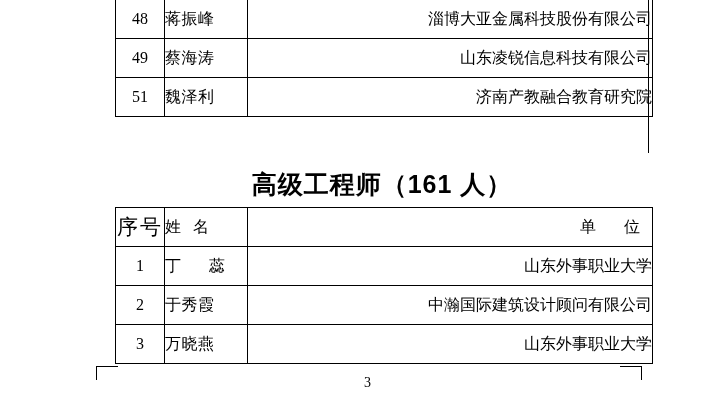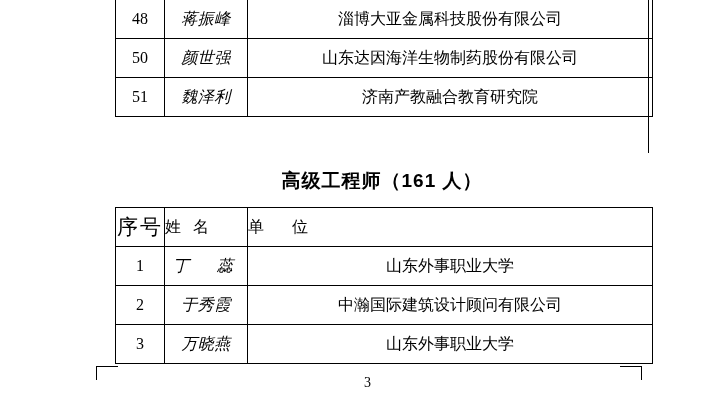--- a/index.html
+++ b/index.html
@@ -48,37 +48,37 @@
   #table-bottom {
     left: 103px;
     top: 207px;
     width: 534px;
   }
   #table-bottom td {
     height: 38px;
   }
 
   .col-no   { width: 48px;  text-align: center; font-size: 16px; }
-  .col-name { width: 82px;  text-align: center; font-size: 16px; letter-spacing: 0.5px; font-style: italic; }
-  .col-unit { width: 404px; text-align: center;   font-size: 16px; padding-left: 10px; }
+  .col-name { width: 82px;  font-size: 16px; letter-spacing: 0.5px; }
+  .col-unit { width: 404px; text-align: right;   font-size: 16px; padding-left: 10px; }
 
   .hdr-no   { width: 48px;  text-align: center; font-size: 21px; letter-spacing: 2px; }
   .hdr-name { width: 82px;  text-align: left; font-size: 16px; letter-spacing: 4px; }
-  .hdr-unit { width: 404px; text-align: left; font-size: 16px; letter-spacing: 12px; }
+  .hdr-unit { width: 404px; text-align: right; font-size: 16px; letter-spacing: 12px; }
 
   .spaced { letter-spacing: 6px; }
 
   
   #section-title {
     position: absolute;
     left: 103px;
     top: 168px;
     width: 534px;
     text-align: center;
-    font-size: 19px;
+    font-size: 25px;
     font-weight: bold;
     font-family: "Liberation Sans", "DejaVu Sans", sans-serif;
     letter-spacing: 1px;
   }
 
   
   #page-number {
     position: absolute;
     left: 0;
     top: 375px;
@@ -136,23 +136,23 @@
   <div id="edge-right"></div>
 
   <table class="tbl" id="table-top">
     <tbody>
       <tr>
         <td class="col-no">48</td>
         <td class="col-name">蒋振峰</td>
         <td class="col-unit">淄博大亚金属科技股份有限公司</td>
       </tr>
       <tr>
-        <td class="col-no">50</td>
-        <td class="col-name">颜世强</td>
-        <td class="col-unit">山东达因海洋生物制药股份有限公司</td>
+        <td class="col-no">49</td>
+        <td class="col-name">蔡海涛</td>
+        <td class="col-unit">山东凌锐信息科技有限公司</td>
       </tr>
       <tr>
         <td class="col-no">51</td>
         <td class="col-name">魏泽利</td>
         <td class="col-unit">济南产教融合教育研究院</td>
       </tr>
     </tbody>
   </table>
 
   <div id="section-title">高级工程师（161 人）</div>

